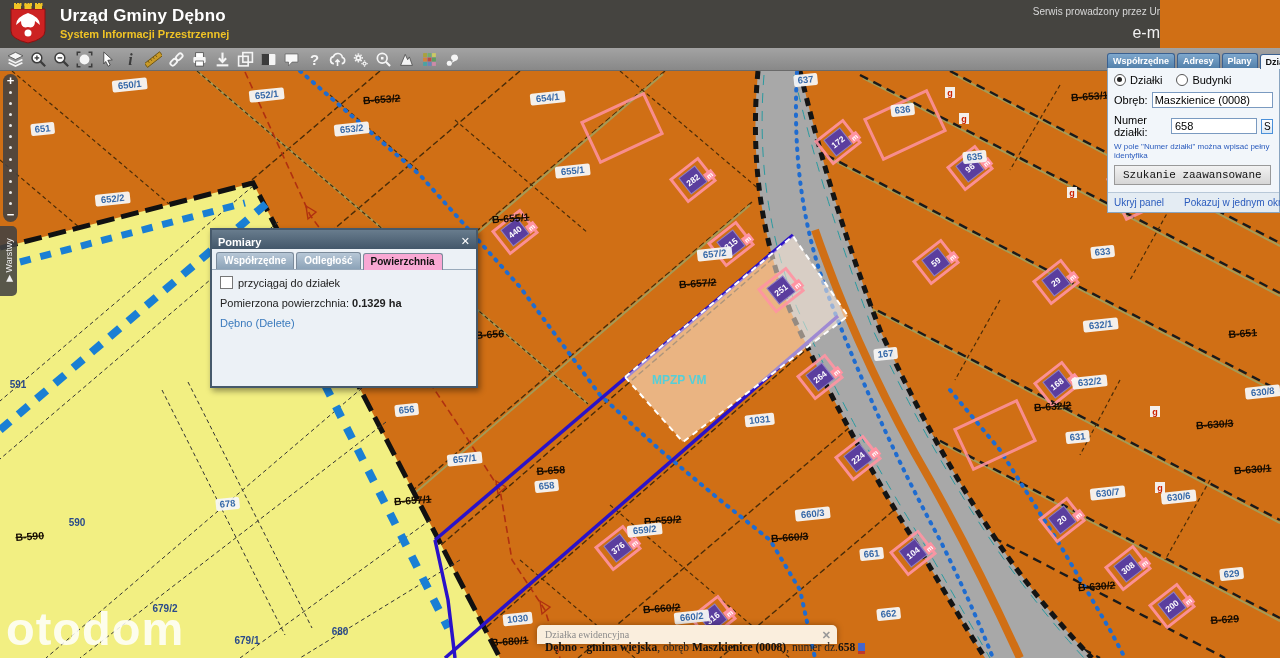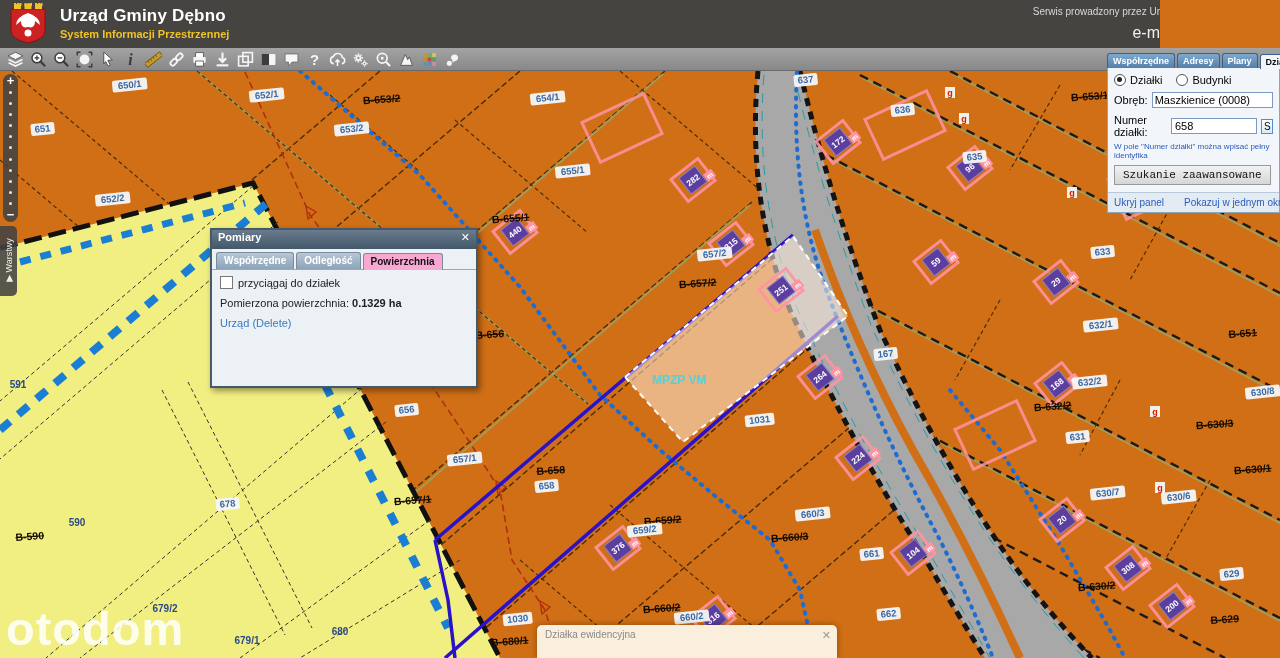--- a/index.html
+++ b/index.html
@@ -25,21 +25,21 @@
   #zoomtrack{flex:1;display:flex;flex-direction:column;justify-content:space-between;align-items:center;padding:3px 0;cursor:pointer;}
   #zoomtrack i{width:3px;height:3px;border-radius:50%;background:#e8e8e8;display:block;}
   #layers-tab{position:absolute;left:0;top:226px;width:17px;height:70px;background:rgba(66,66,66,.88);
      border-radius:0 5px 5px 0;z-index:20;cursor:pointer;}
   #layers-tab span{position:absolute;left:-25px;top:29px;width:68px;transform:rotate(-90deg);
      color:#eee;font-size:9px;text-align:center;white-space:nowrap;}
   
   #dlg{position:absolute;left:210px;top:228px;width:268px;height:160px;z-index:40;
      border:2px solid #46596b;background:#ecf1f6;box-shadow:2px 3px 6px rgba(0,0,0,.4);box-sizing:border-box;}
   #dlg-title{height:17px;background:linear-gradient(#687c8d,#43576a);color:#fff;font-size:11px;font-weight:bold;
-     padding:1px 6px;display:flex;justify-content:space-between;align-items:flex-start;}
+     padding:1px 6px;display:flex;justify-content:space-between;align-items:flex-end;}
   #dlg-close{cursor:pointer;font-size:11px;font-weight:bold;}
   .tabs{display:flex;gap:2px;padding:3px 4px 0 4px;border-bottom:1px solid #9ab;}
   .tab{font-size:10px;font-weight:bold;color:#fff;background:linear-gradient(#b7c7d6,#8ca3b8);
      border:1px solid #7a8a9a;border-bottom:none;border-radius:3px 3px 0 0;padding:2px 7px;cursor:pointer;}
   .tab.active{background:#f9a8d4;color:#111;position:relative;top:1px;padding-bottom:3px;}
   #dlg-body{padding:6px 8px;font-size:11px;color:#222;}
   #snap-row{display:flex;align-items:center;gap:5px;}
   #snap-box{width:11px;height:11px;background:#fff;border:1px solid #777;display:inline-block;cursor:pointer;}
   #result-row{margin-top:8px;}
   #result-val{font-weight:bold;}
@@ -56,22 +56,22 @@
   #obreb-select{flex:1;border:1px solid #7a9ac0;background:#fff;font-size:11px;padding:1px 2px;white-space:nowrap;overflow:hidden;}
   #parcel-input{width:78px;border:1px solid #7a9ac0;background:#fff;font-size:11px;padding:1px 3px;}
   #search-btn{width:14px;overflow:hidden;border:1px solid #4a90d9;background:linear-gradient(#fff,#dce9f5);
      font-size:10px;padding:1px 2px;cursor:pointer;white-space:nowrap;}
   #panel-hint{color:#2a5bbd;font-size:8px;margin:-2px 0 5px 0;line-height:9px;}
   #adv-btn{font-size:11px;background:linear-gradient(#f2f2f2,#d6d6d6);border:1px solid #999;
      padding:3px 8px;margin-bottom:7px;cursor:pointer;color:#111;font-family:Liberation Mono, monospace;}
   #panel-links{background:#e4ecf3;border-top:1px solid #b8c8d8;margin:0 -6px;padding:4px 6px;display:flex;gap:20px;}
   #panel-links span{color:#2a5bbd;cursor:pointer;font-size:10px;white-space:nowrap;}
   
-  #popup{position:absolute;left:537px;top:625px;width:300px;height:33px;z-index:40;background:#faeedd;
-     border-radius:5px 5px 0 0;box-shadow:0 0 6px rgba(0,0,0,.35);padding:4px 8px;box-sizing:border-box;}
+  #popup{position:absolute;left:537px;top:625px;width:300px;height:19px;z-index:40;background:#faeedd;
+     border-radius:5px 5px 0 0;box-shadow:0 0 6px rgba(0,0,0,.35);padding:4px 8px;box-sizing:border-box;font-family:Liberation Serif, serif;}
   #popup-title{font-size:10px;color:#8a8a8a;}
   #popup-text{font-size:11.5px;color:#222;margin-top:1px;white-space:nowrap;}
   #popup-text b{color:#111;}
   #popup-close{position:absolute;right:6px;top:4px;color:#999;font-size:11px;font-weight:bold;cursor:pointer;}
   #popup-flag{display:inline-block;width:7px;height:8px;background:#4466cc;margin-left:3px;
      border-bottom:3px solid #c0392b;vertical-align:middle;}
   
   #watermark{position:absolute;left:6px;top:601px;z-index:25;color:rgba(255,255,255,.85);
      font-size:47px;font-weight:bold;letter-spacing:1px;pointer-events:none;}
   
@@ -657,21 +657,21 @@
     </div>
   <div id="dlg-body">
     <div id="snap-row">
       <span id="snap-box"></span>
       <span>przyciągaj do działek</span>
     </div>
     <div id="result-row">
       <span>Pomierzona powierzchnia:</span>
       <span id="result-val">0.1329 ha</span>
     </div>
-    <div id="clear-link">Urząd (Delete)</div>
+    <div id="clear-link">Dębno (Delete)</div>
   </div>
 </div>
 
 <div id="panel">
   <div id="panel-tabs">
       <div class="tab">Współrzędne</div>
       <div class="tab">Adresy</div>
       <div class="tab">Plany</div>
       <div class="tab active">Działki</div>
     </div>
@@ -699,16 +699,17 @@
     <button id="adv-btn">Szukanie zaawansowane</button>
     <div id="panel-links">
       <span>Ukryj panel</span>
       <span>Pokazuj w jednym oknie</span>
     </div>
   </div>
 </div>
 
 <div id="popup">
   <div id="popup-title">Działka ewidencyjna</div>
+  <div id="popup-text"><b>Dębno - gmina wiejska</b><span>, obręb </span><b>Maszkienice (0008)</b><span>, numer dz.</span><b>658</b><span id="popup-flag"></span></div>
   <div id="popup-close">✕</div>
 </div>
 
 <div id="watermark">otodom</div>
 
 </body></html>

